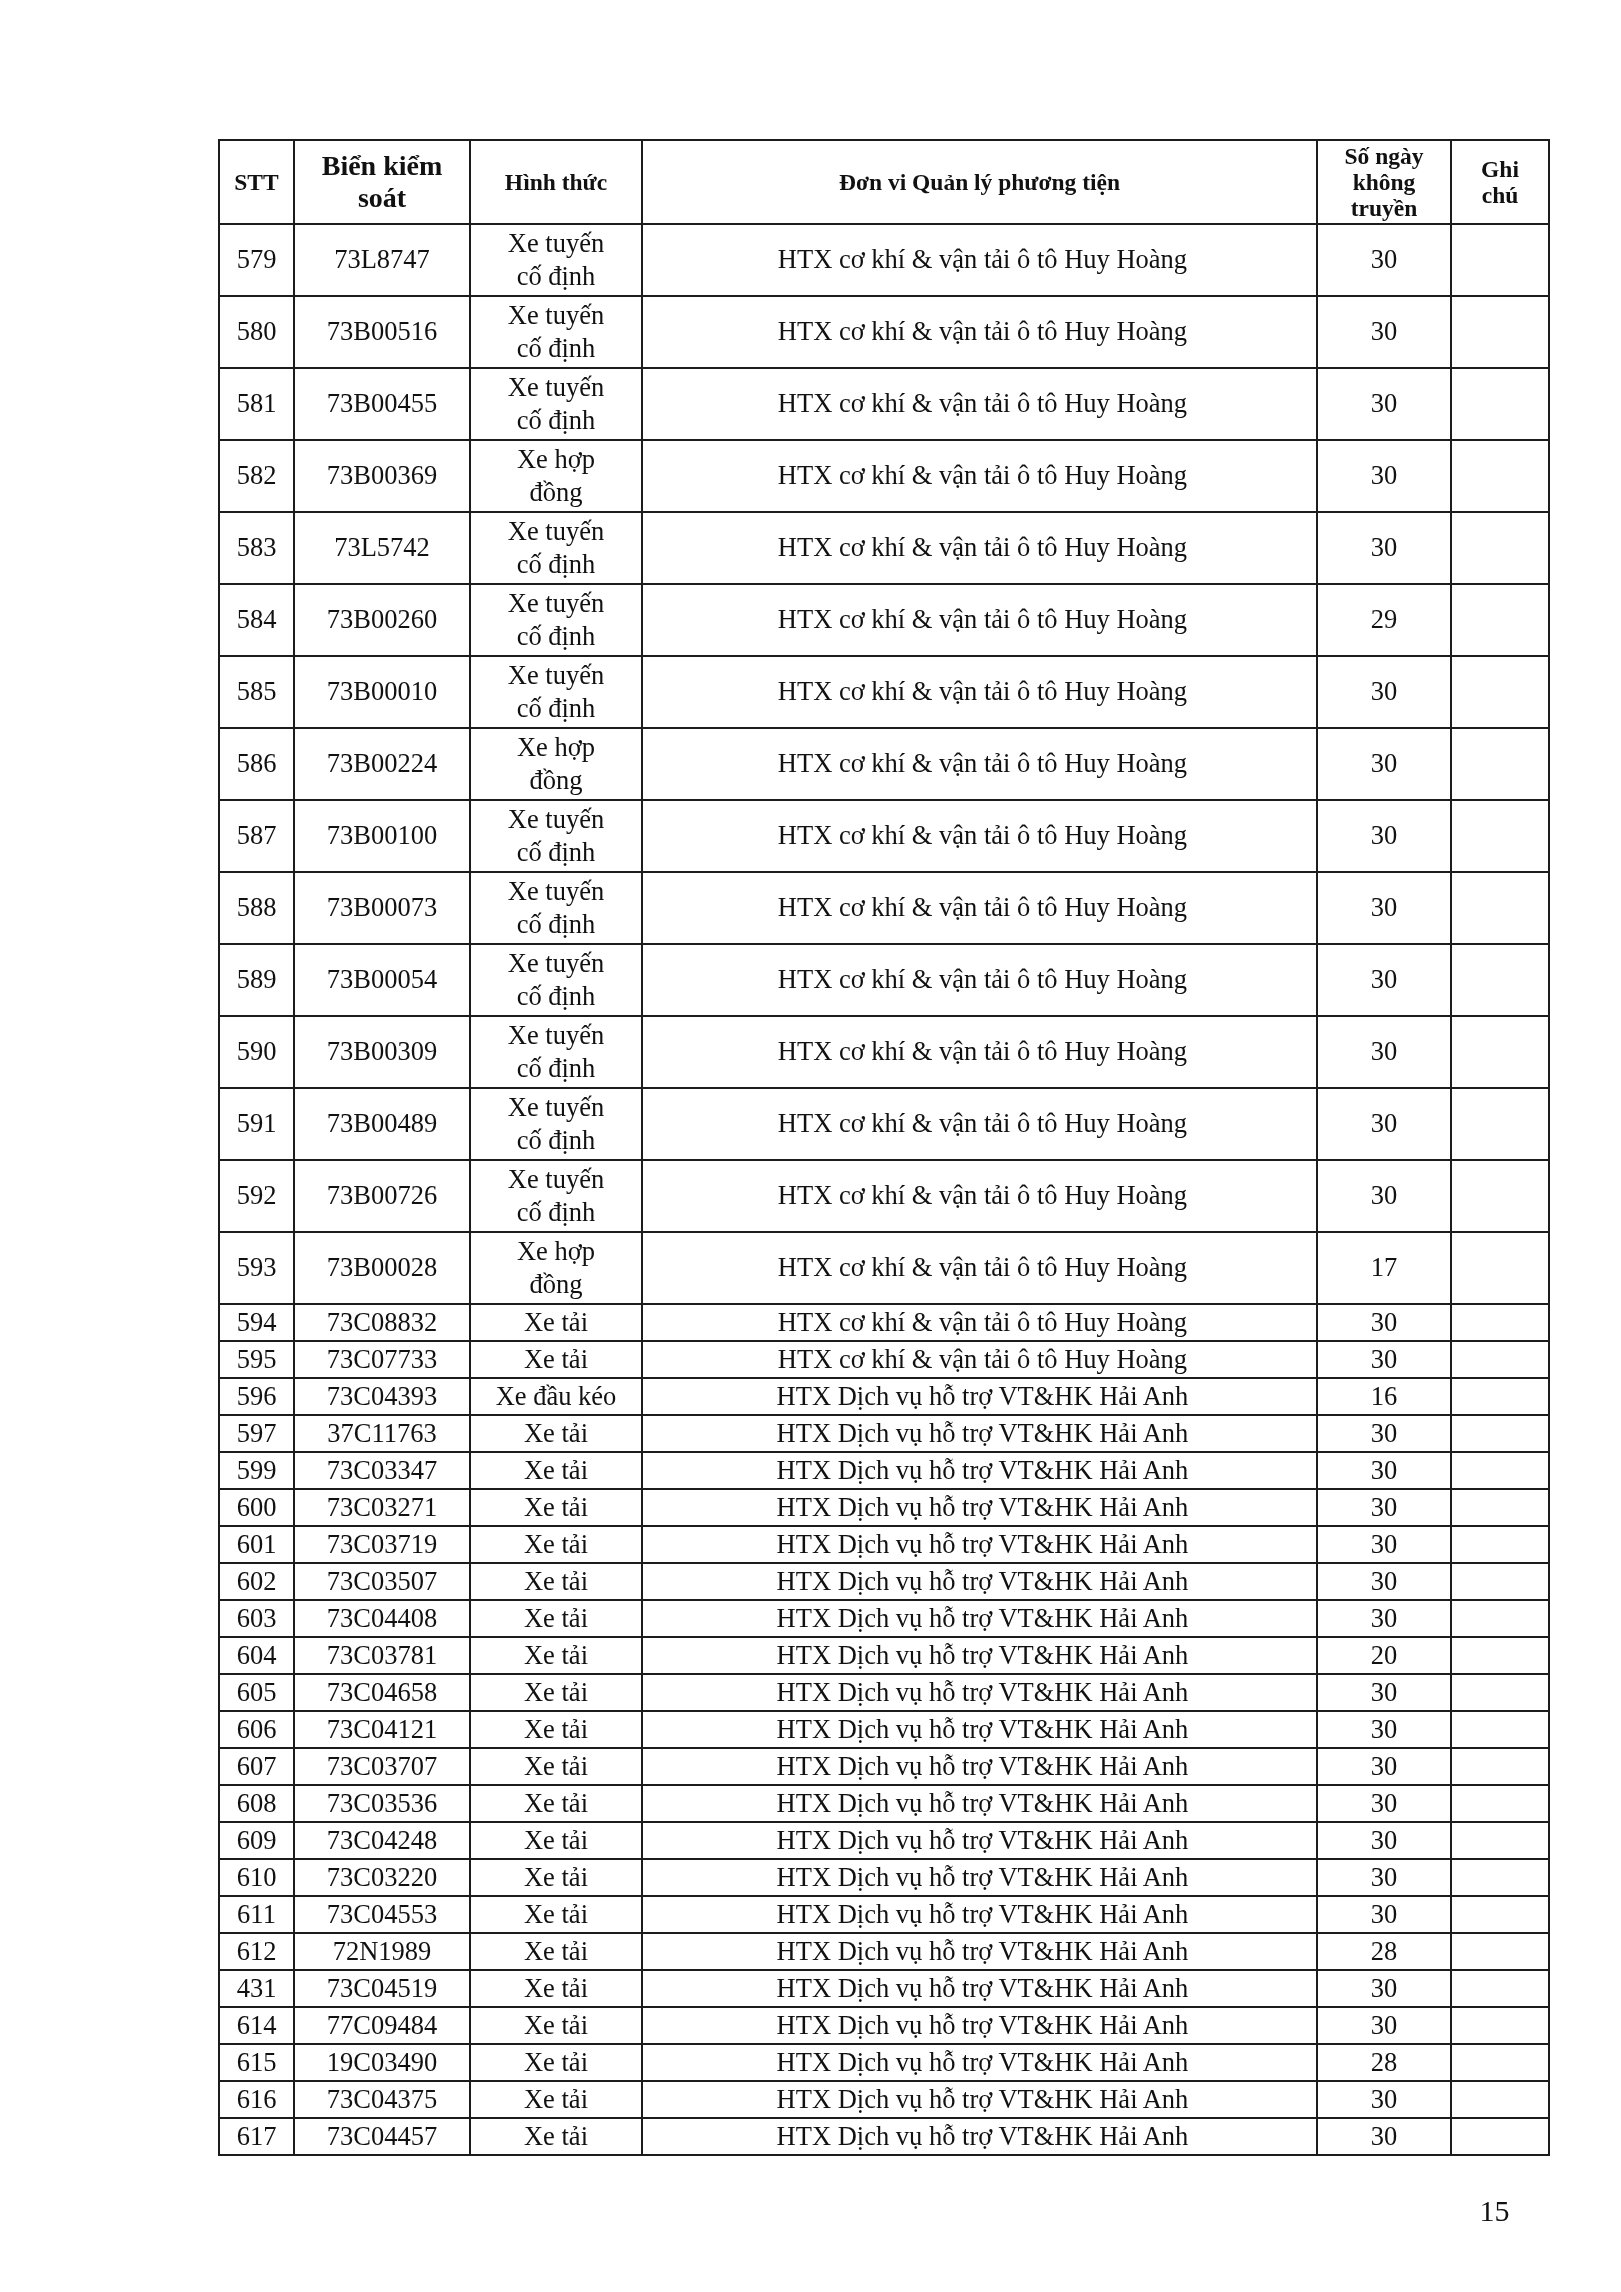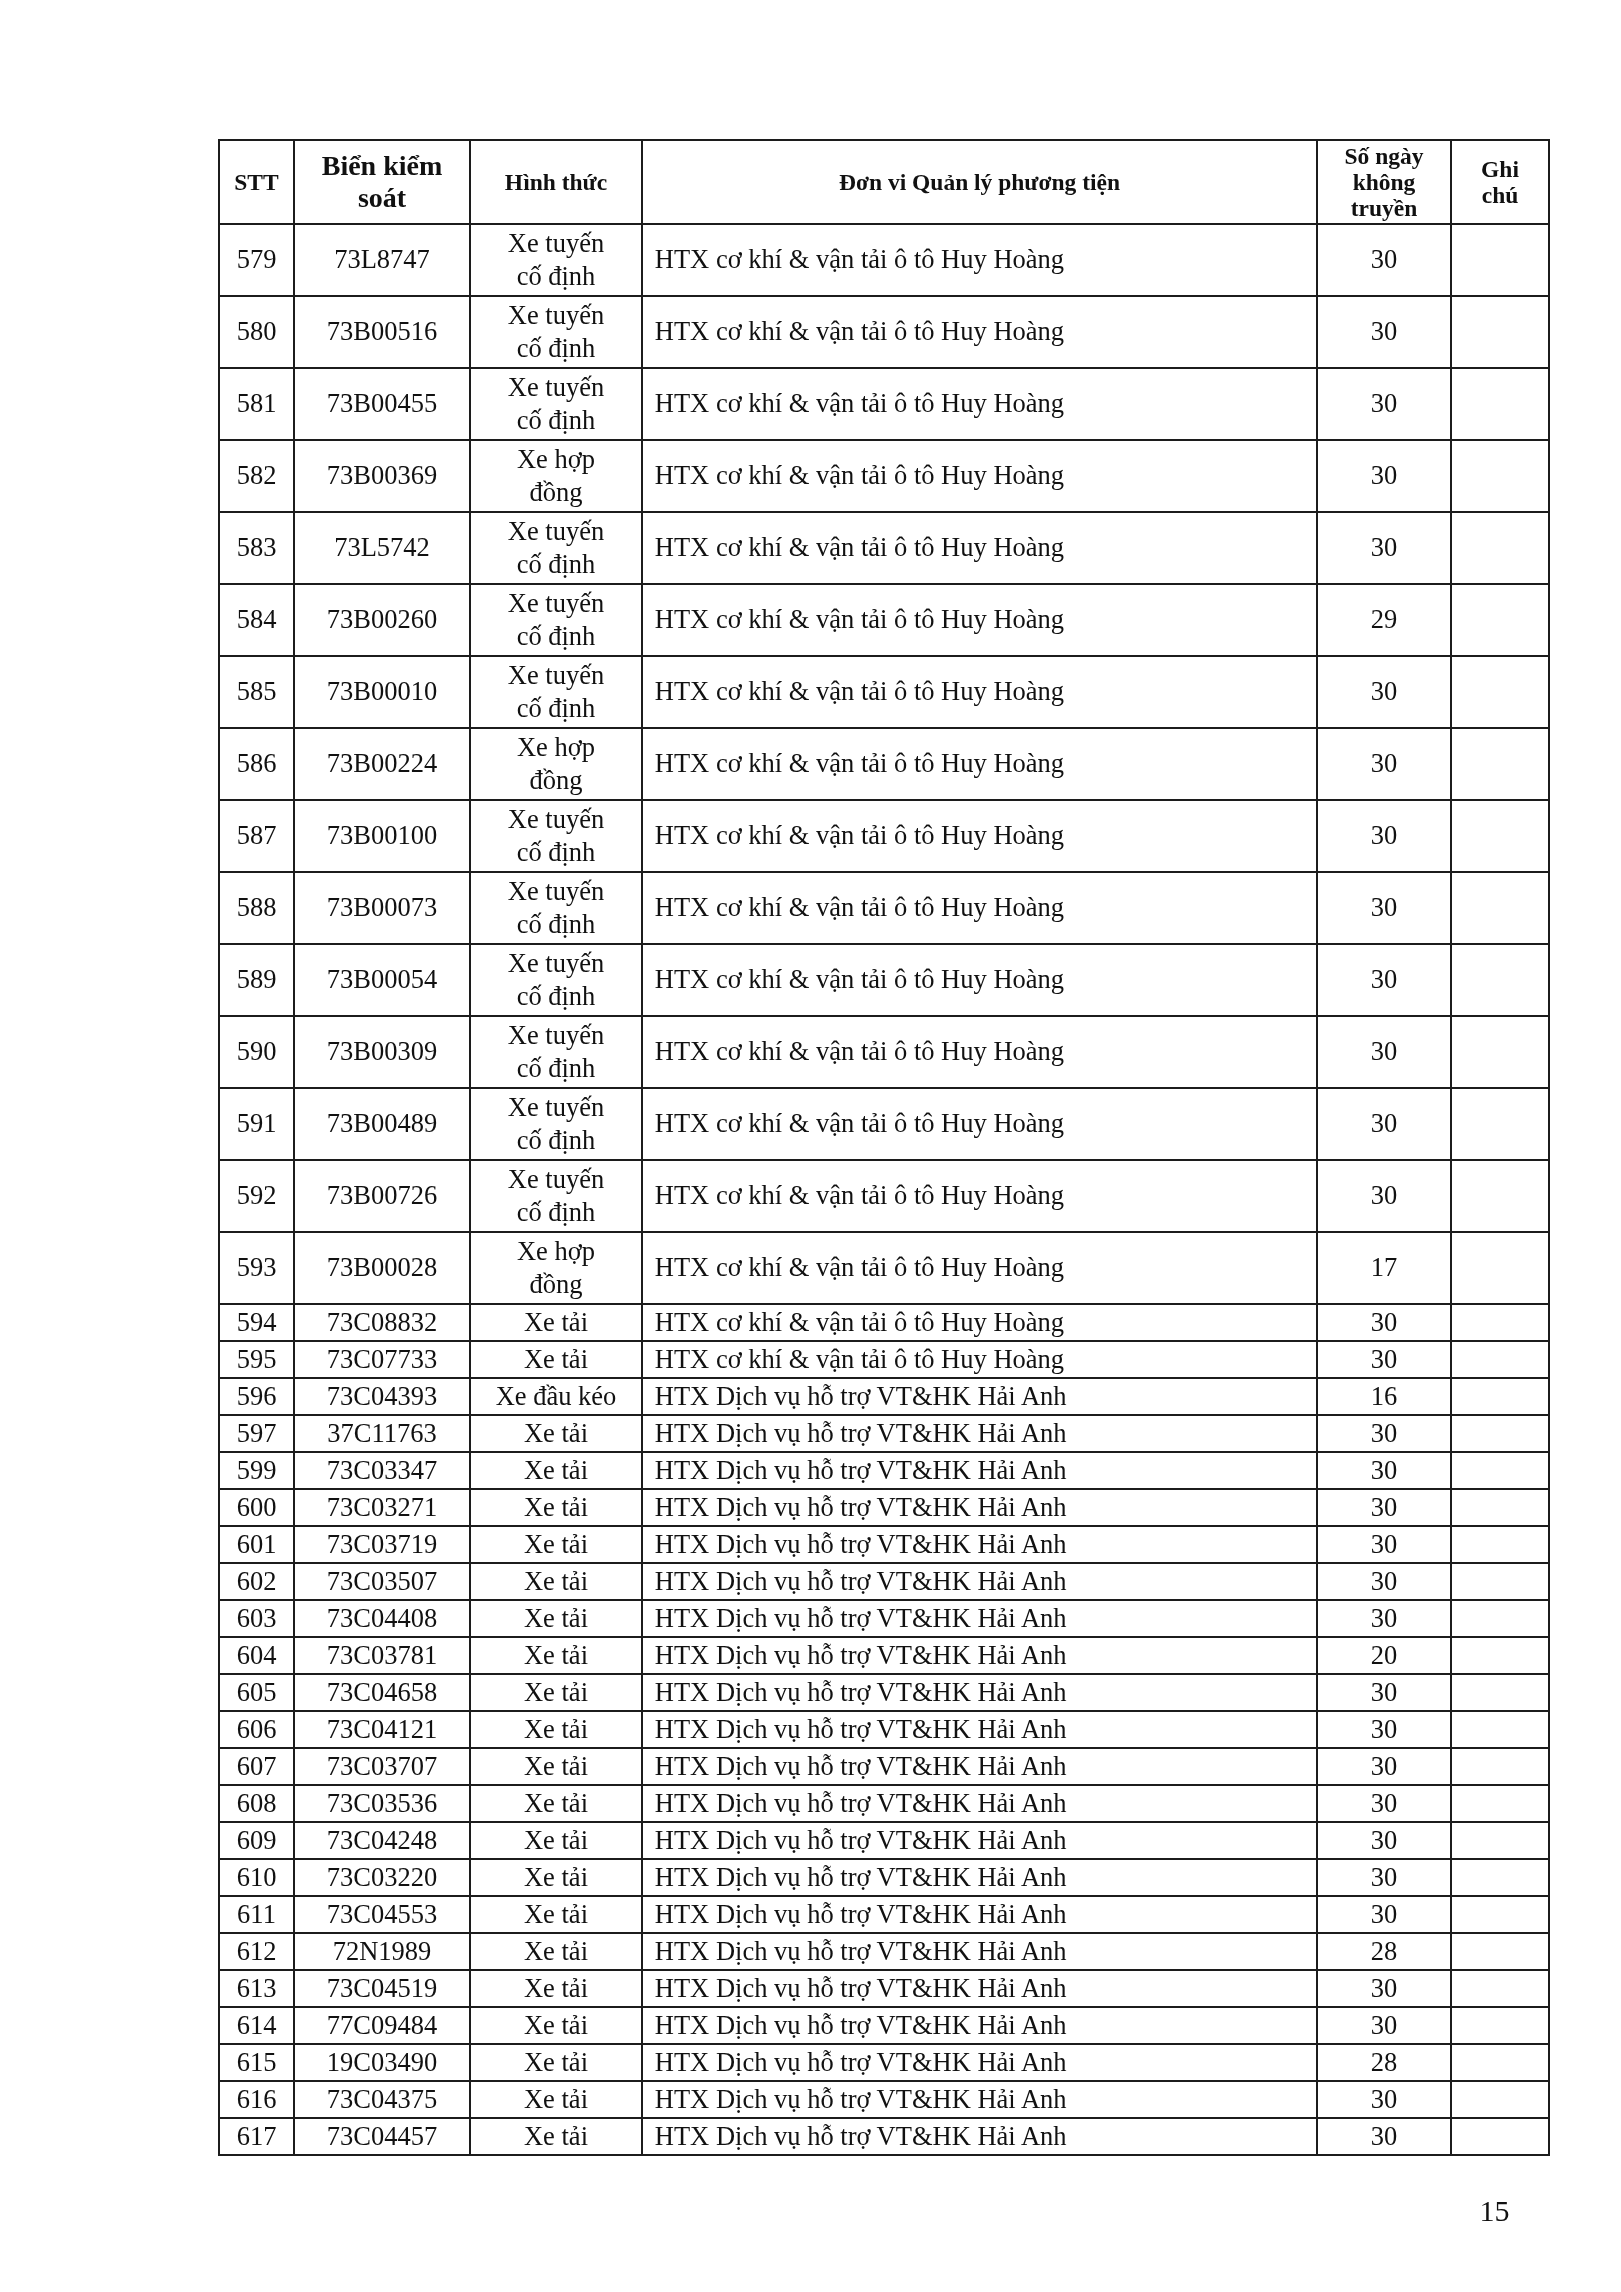--- a/index.html
+++ b/index.html
@@ -44,21 +44,21 @@
     font-size: 28px;
     line-height: 1.15;
     margin-top: 25px;
   }
   tbody td {
     font-size: 26.5px;
     line-height: 1.26;
     text-align: center;
   }
   tbody td.c-unit {
-    text-align: left;
+    text-align: center;
     padding-left: 11.8px;
     padding-right: 5.9px;
   }
   tr.tall  { height: 72px; }
   tr.short { height: 37px; }
   .page-number {
     position: absolute;
     left: 1465px;
     top: 2194px;
     width: 59px;
@@ -369,21 +369,21 @@
   </tr>
         <tr class="table-row short">
     <td class="c-stt">612</td>
     <td class="c-plate">72N1989</td>
     <td class="c-type">Xe tải</td>
     <td class="c-unit">HTX Dịch vụ hỗ trợ VT&amp;HK Hải Anh</td>
     <td class="c-days">28</td>
     <td class="c-note"></td>
   </tr>
         <tr class="table-row short">
-    <td class="c-stt">613</td>
+    <td class="c-stt">431</td>
     <td class="c-plate">73C04519</td>
     <td class="c-type">Xe tải</td>
     <td class="c-unit">HTX Dịch vụ hỗ trợ VT&amp;HK Hải Anh</td>
     <td class="c-days">30</td>
     <td class="c-note"></td>
   </tr>
         <tr class="table-row short">
     <td class="c-stt">614</td>
     <td class="c-plate">77C09484</td>
     <td class="c-type">Xe tải</td>

